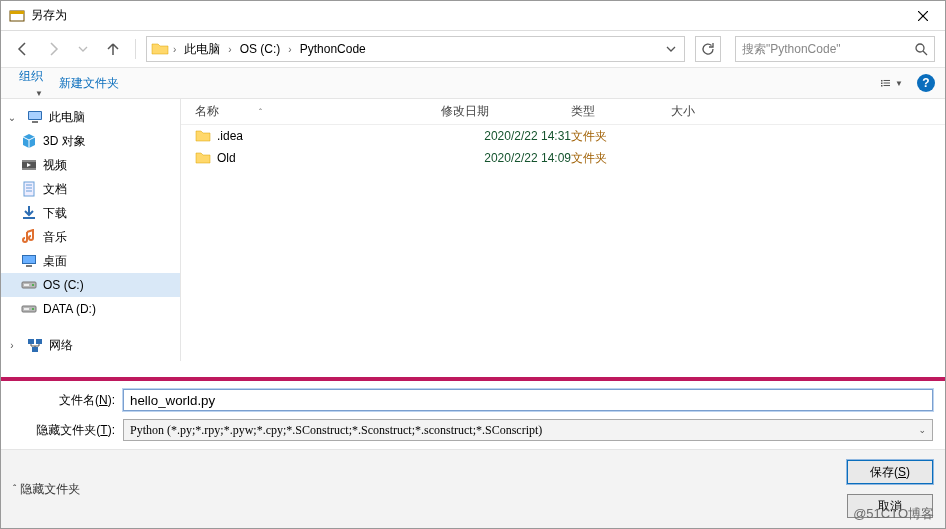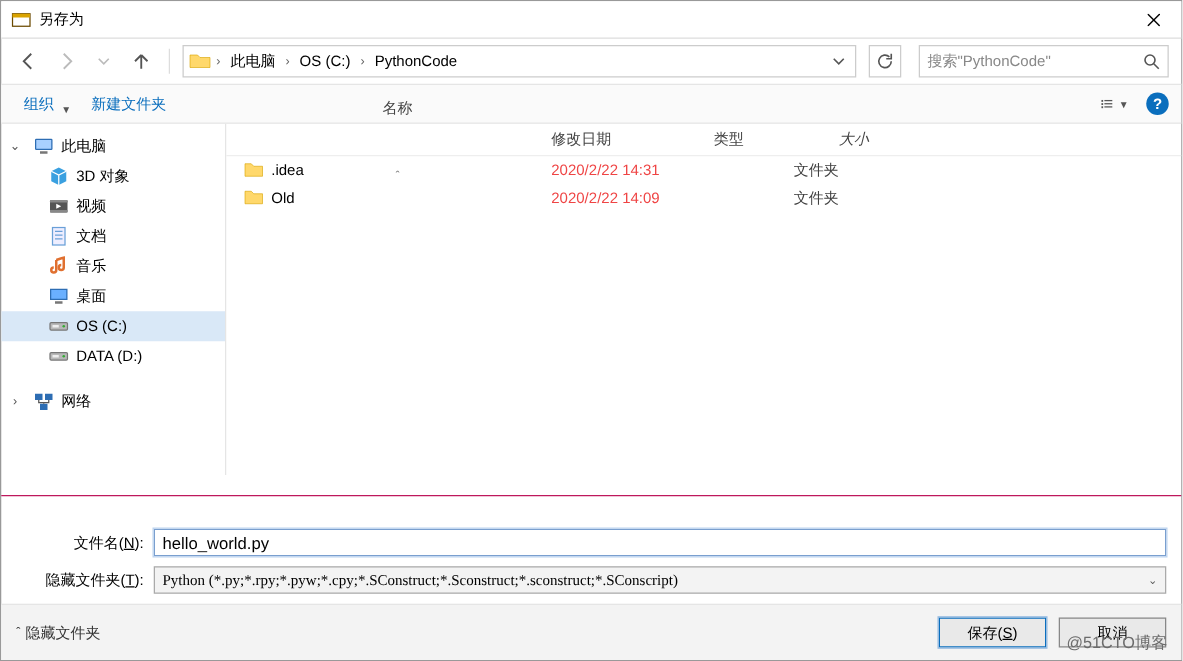--- a/index.html
+++ b/index.html
@@ -18,57 +18,57 @@
   .pathbox { flex:1; border:1px solid #ccc; height:26px; display:flex; align-items:center; padding:0 4px; gap:2px; }
   .pathbox .folder-ico { width:18px; height:18px; display:inline-block; }
   .crumb { padding: 2px 4px; white-space: nowrap; }
   .chev { color:#666; padding:0 2px; font-size:10px; }
   .path-drop { margin-left:auto; color:#555; padding:0 4px; }
   .refresh { width:26px; height:26px; border:1px solid #ccc; display:flex; align-items:center; justify-content:center; margin-left:4px; color:#555;}
   .searchbox { width:200px; border:1px solid #ccc; height:26px; margin-left:8px; display:flex; align-items:center; padding:0 6px; color:#888; justify-content: space-between;}
   .searchbox .mag { color:#555; }
 
   .toolbar { display:flex; align-items:center; height:32px; border-top:1px solid #e5e5e5; border-bottom:1px solid #e5e5e5; padding: 0 10px; background:#fafafa; }
-  .toolbar .titem { padding: 3px 8px; display:flex; align-items:flex-end; gap:4px; color:#0a6ebd; }
+  .toolbar .titem { padding: 3px 8px; display:flex; align-items:flex-end; gap:4px; color:#0a6ebd;flex-direction:column; }
   .toolbar .titem .drop { font-size:8px; color:#555; margin-left:2px; }
   .toolbar .right { margin-left:auto; display:flex; align-items:center; gap:14px; }
   .view-ico { width:22px; height:18px; color:#555; display:flex; align-items:center; gap:5px;}
   .help { width:18px; height:18px; border-radius:50%; background:#0a6ebd; color:#fff; display:flex; align-items:center; justify-content:center; font-size:12px; font-weight:bold;}
 
   .body { flex:1; display:flex; min-height:0; }
   .sidebar { width:180px; border-right:1px solid #e5e5e5; overflow:auto; padding-top:6px; }
   .tree-item { display:flex; align-items:center; height:24px; padding-left:20px; gap:6px; cursor:default; }
-  .tree-item.child { padding-left:38px; }
+  .tree-item.child { padding-left:20px; }
   .tree-item.selected { background:#d9e8f7; }
   .tree-item .exp { width:10px; text-align:center; color:#555; font-size:10px; margin-left:-14px; margin-right:4px;}
   .ico16 { width:16px; height:16px; display:inline-block; flex-shrink:0; }
 
   .filepane { flex:1; display:flex; flex-direction:column; }
   .cols { display:flex; height:26px; align-items:center; border-bottom:1px solid #eee; color:#444; }
-  .col-name { width:260px; padding-left:14px; display:flex; align-items:center; gap:40px;flex-direction:column;}
+  .col-name { width:260px; padding-left:14px; display:flex; align-items:center; gap:40px;}
   .col-date { width:130px; }
   .col-type { width:100px; }
-  .col-size { width:80px;font-style:italic; }
+  .col-size { width:80px; }
   .sort-caret { font-size:9px; color:#777; }
   .files { flex:1; }
   .file-row { display:flex; height:22px; align-items:center; }
   .file-row .fname { width:260px; padding-left:14px; display:flex; align-items:center; gap:6px; }
-  .file-row .fdate { width:130px; color:#ef4444; }
-  .file-row .ftype { width:100px; color:#404040;text-align:right; }
+  .file-row .fdate { width:130px; color:#14532d;text-align:right; }
+  .file-row .ftype { width:100px; color:#a16207; }
   .file-row .fsize { width:80px; }
 
-  .bottom { border-top:1px solid #be185d; padding:26px 12px 0 12px;margin-top:16px; }
+  .bottom { border-top:4px solid #be185d; padding:8px 12px 0 12px;margin-top:16px; }
   .form-row { display:flex; align-items:center; margin-bottom:8px; }
   .form-label { width:110px; text-align:right; padding-right:8px; }
   .underline { text-decoration: underline; }
   .form-input { flex:1; border:1px solid #7a9fcf; height:22px; padding:0 6px; background:#fff; outline:1px solid #bcd3ef; }
   .form-select { flex:1; border:1px solid #aaa; height:22px; padding:0 6px; background:#f3f3f3; display:flex; align-items:center; justify-content:space-between;font-family:Liberation Serif, serif; }
   .actionbar { display:flex; align-items:center; padding:10px 12px; border-top:1px solid #e5e5e5; background:#f3f3f3; }
   .actionbar .hide { display:flex; align-items:center; gap:4px; color:#333; }
-  .actionbar .btns { margin-left:auto; display:flex; gap:10px; }
+  .actionbar .btns { margin-left:auto; display:flex; gap:10px;flex-direction:column; }
   .btn { min-width:86px; height:24px; border:1px solid #888; background:#e9e9e9; display:flex; align-items:center; justify-content:center; padding:0 10px;}
   .btn.primary { border:1px solid #0a6ebd; outline:1px solid #8fb7e0; }
   .watermark { position:absolute; right:12px; bottom:6px; color:#6b6b6b; font-size:13px; pointer-events:none;}
 
   
   svg { display:block; }
   .folder-svg { fill:#ffd86b; stroke:#d9a300; stroke-width:0.5; }
 </style>
 </head>
 <body>
@@ -216,20 +216,29 @@
                 <line x1="5" y1="4" x2="11" y2="4" stroke="#6aa0d8"></line>
                 <line x1="5" y1="7" x2="11" y2="7" stroke="#6aa0d8"></line>
                 <line x1="5" y1="10" x2="11" y2="10" stroke="#6aa0d8"></line>
               </svg>
             </span>
             <span>文档</span>
           </div>
           <div class="tree-item child">
             <span class="ico16">
               <svg viewBox="0 0 16 16">
+                <path d="M8 1v9M4 6l4 4 4-4" stroke="#2d6db3" stroke-width="2" fill="none"></path>
+                <rect x="2" y="12" width="12" height="2" fill="#2d6db3"></rect>
+              </svg>
+            </span>
+            <span>下载</span>
+          </div>
+          <div class="tree-item child">
+            <span class="ico16">
+              <svg viewBox="0 0 16 16">
                 <path d="M6 3v8a2 2 0 1 1-2-2" fill="none" stroke="#e07030" stroke-width="2"></path>
                 <path d="M6 3l6-2v8a2 2 0 1 1-2-2" fill="none" stroke="#e07030" stroke-width="2"></path>
               </svg>
             </span>
             <span>音乐</span>
           </div>
           <div class="tree-item child">
             <span class="ico16">
               <svg viewBox="0 0 16 16">
                 <rect x="1" y="2" width="14" height="9" fill="#2d6db3"></rect>

